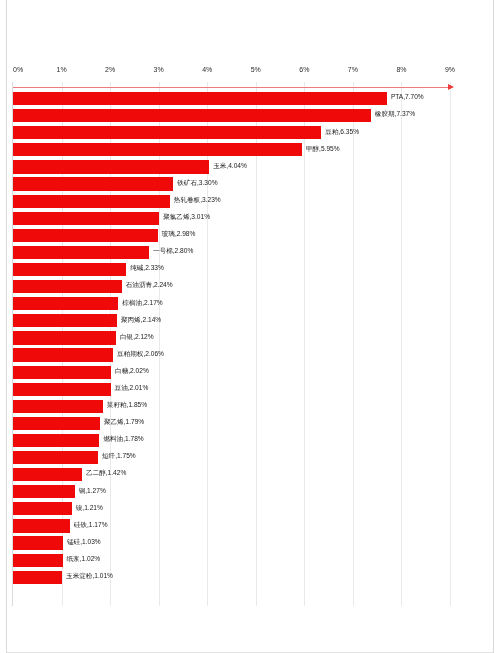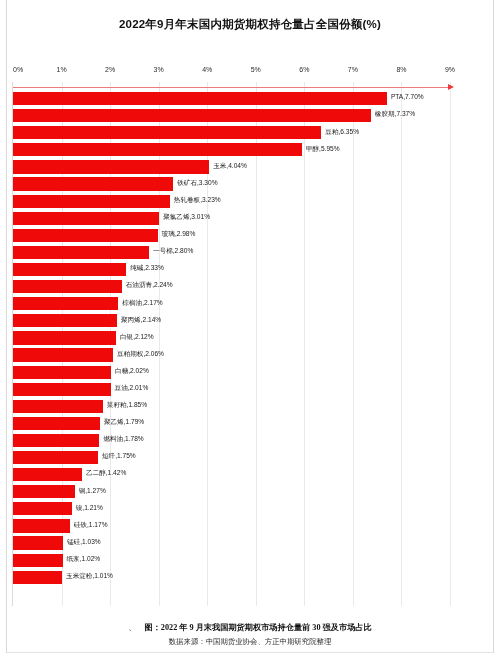--- a/index.html
+++ b/index.html
@@ -163,21 +163,20 @@
   }
 </style>
 </head>
 <body>
 
 <div id="page">
 
   <div class="frame-left"></div>
   <div class="frame-right"></div>
 
-  <div class="chart-title">2022年9月年末国内期货期权持仓量占全国份额(%)</div>
 
   <div class="plot">
     <div class="axis-labels" id="axis-labels">
         <div class="axis-tick-label first" style="left: 0px;">0%</div>
         <div class="axis-tick-label" style="left: 48.5556px;">1%</div>
         <div class="axis-tick-label" style="left: 97.1111px;">2%</div>
         <div class="axis-tick-label" style="left: 145.667px;">3%</div>
         <div class="axis-tick-label" style="left: 194.222px;">4%</div>
         <div class="axis-tick-label" style="left: 242.778px;">5%</div>
         <div class="axis-tick-label" style="left: 291.333px;">6%</div>
@@ -312,21 +311,15 @@
           <div class="bar" title="纸浆 1.02%" style="width: 49.5267px; background: rgb(239, 9, 9);"></div>
           <div class="bar-label" style="left: 53.5267px;">纸浆,1.02%</div>
         </div>
         <div class="bar-row">
           <div class="bar" title="玉米淀粉 1.01%" style="width: 49.0411px; background: rgb(239, 9, 9);"></div>
           <div class="bar-label" style="left: 53.0411px;">玉米淀粉,1.01%</div>
         </div>
       </div>
   </div>
 
-  <div class="caption-block">
-    <div class="caption-line">
-      <span class="caption-bullet">、</span><span>图：2022 年 9 月末我国期货期权市场持仓量前 30 强及市场占比</span>
-    </div>
-    <div class="source-line">数据来源：中国期货业协会、方正中期研究院整理</div>
-  </div>
 
   <div class="bottom-rule"></div>
 </div>
 
 </body></html>

